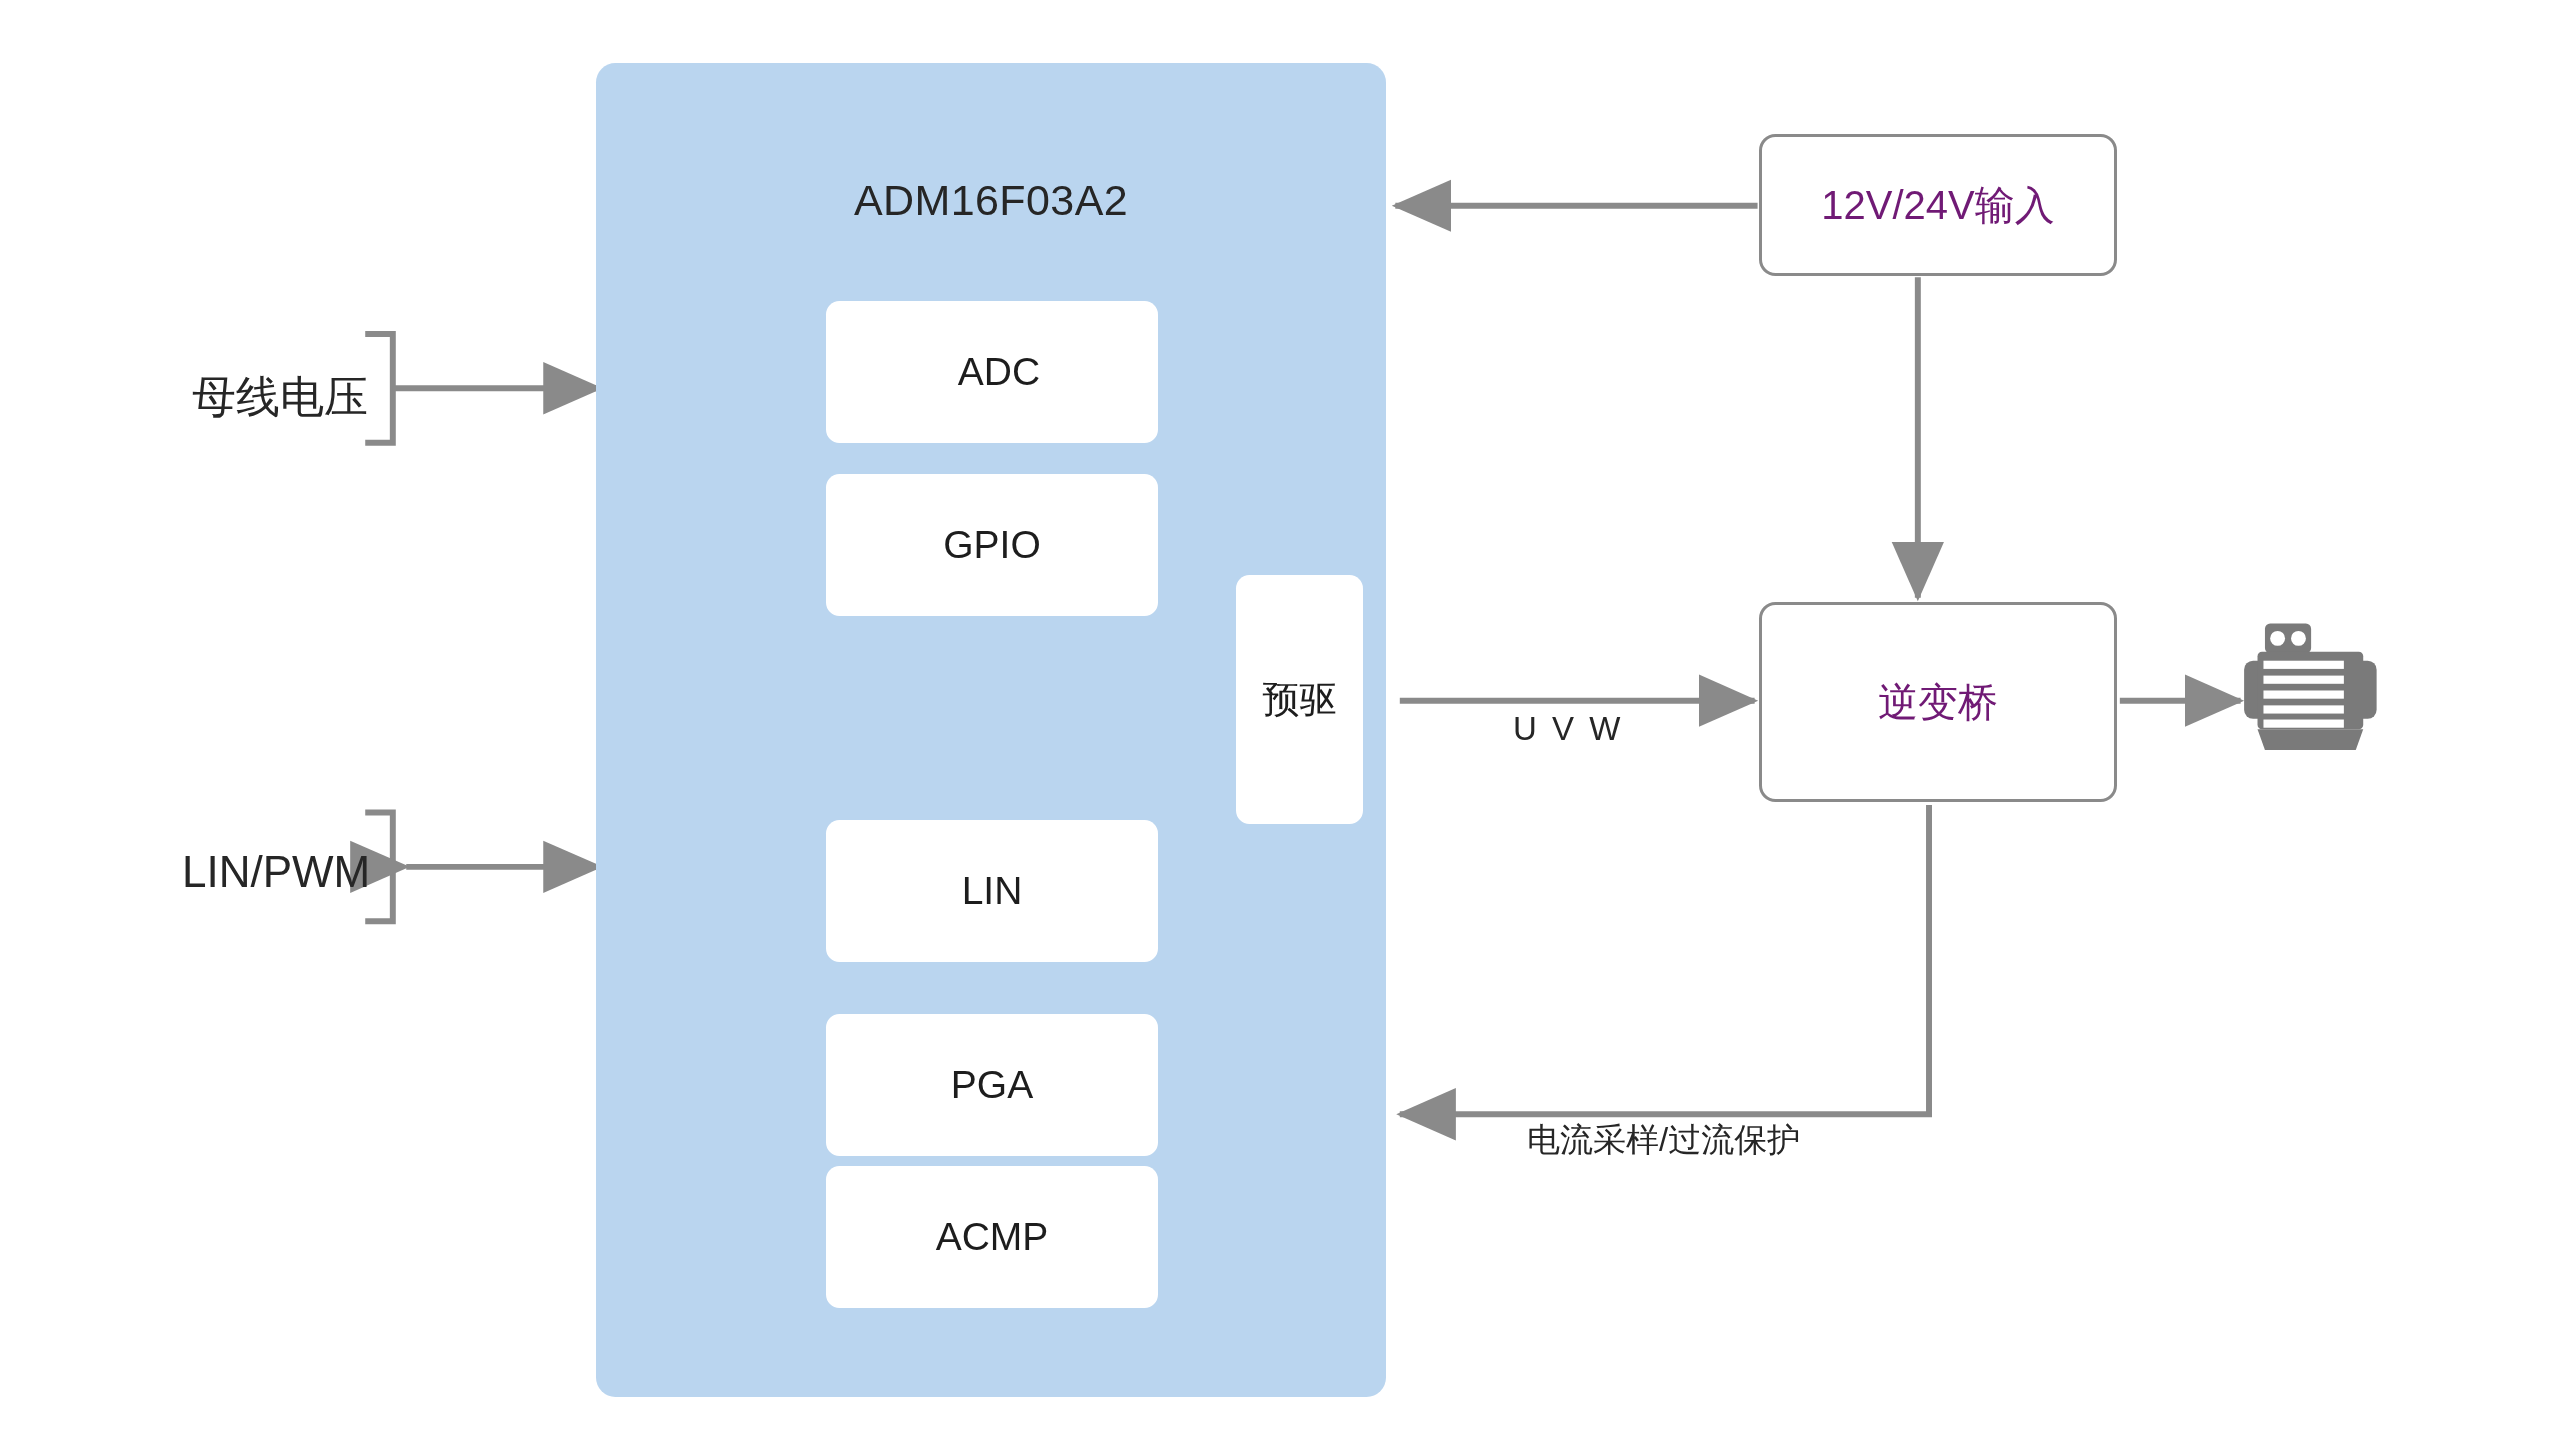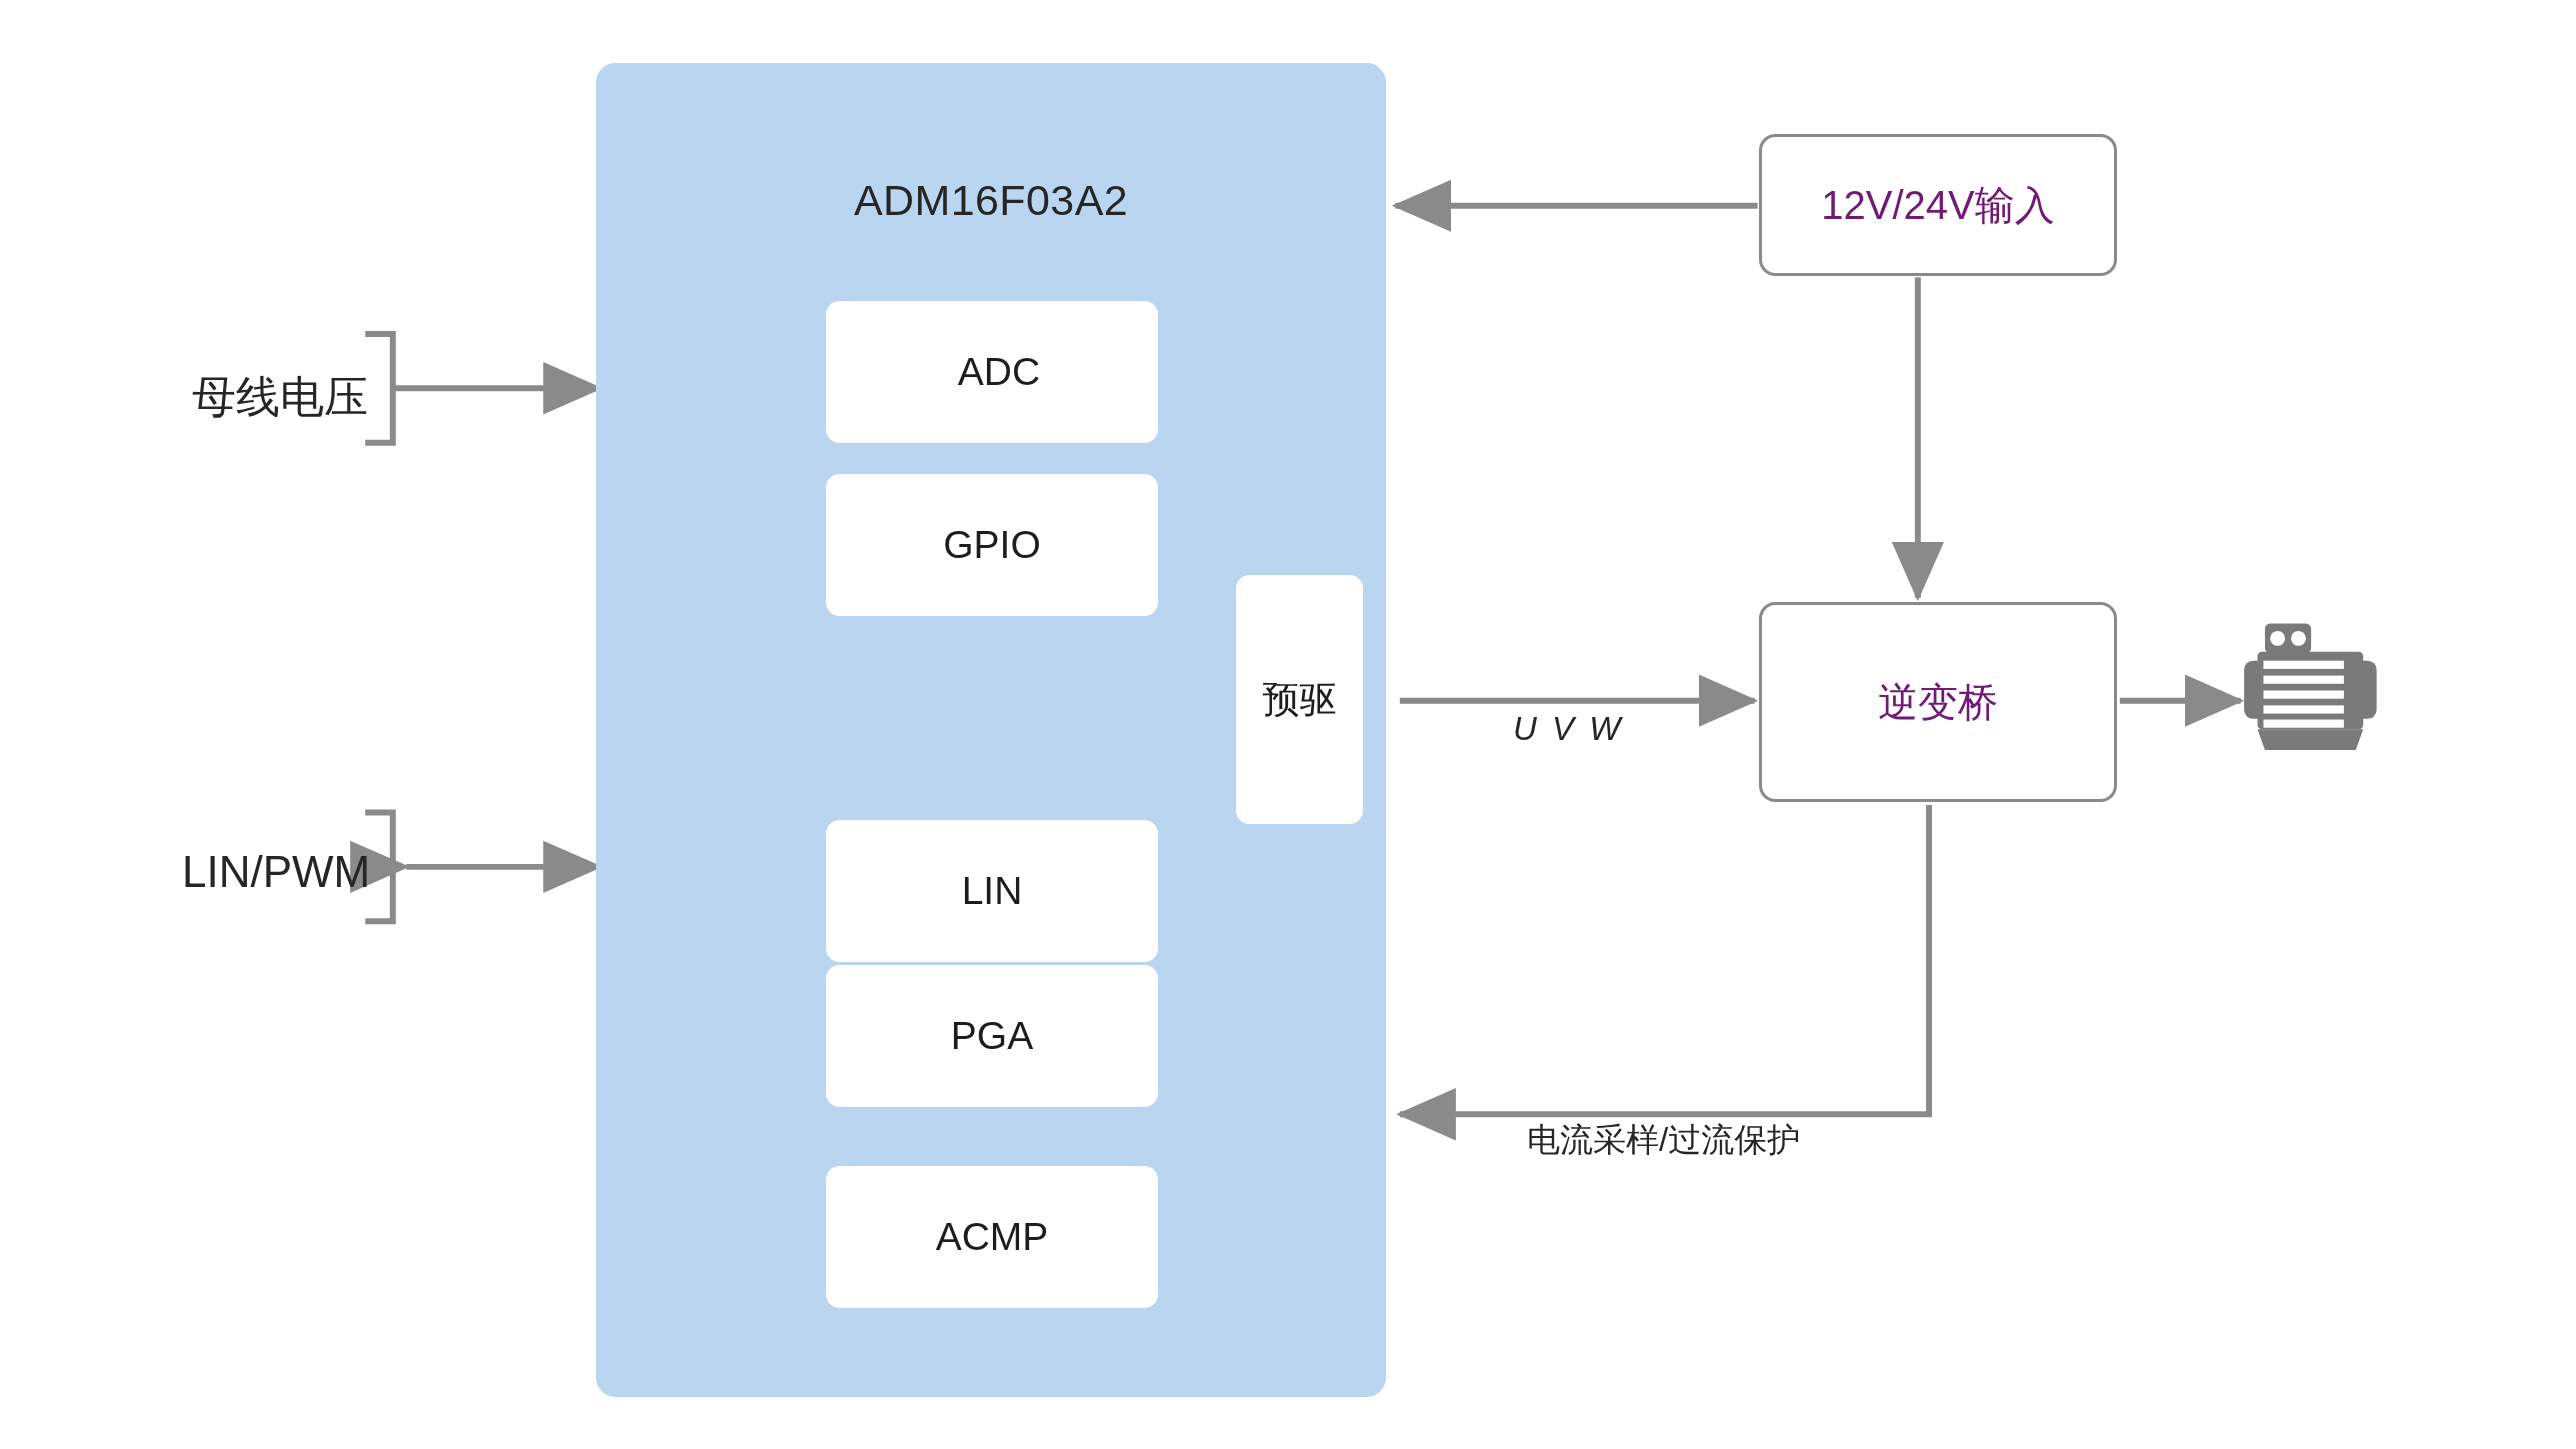--- a/index.html
+++ b/index.html
@@ -63,21 +63,21 @@
     align-items: center;
     justify-content: center;
     font-size: 39px;
     color: #1d1d1d;
     box-sizing: border-box;
   }
   .periph-block.p0 { top: 301px; padding-left: 14px; }
   .periph-block.p1 { top: 474px; }
   .periph-block.p2 { top: 647px; }
   .periph-block.p3 { top: 820px; }
-  .periph-block.p4 { top: 965px; text-align: right; }
+  .periph-block.p4 { top: 1014px; text-align: right; }
   .periph-block.p5 { top: 1166px; }
 
   
   .predriver-block {
     position: absolute;
     left: 1236px;
     top: 575px;
     width: 127px;
     height: 249px;
     background: #ffffff;
@@ -119,21 +119,21 @@
 
   
   .edge-label {
     position: absolute;
     font-size: 44px;
     color: #262626;
     white-space: nowrap;
   }
   .lbl-bus      { left: 192px;  top: 368px;  }
   .lbl-linpwm   { left: 182px;  top: 847px; }
-  .lbl-uvw      { left: 1513px; top: 710px;  font-size: 33px; letter-spacing: 3px; font-style: italic; }
+  .lbl-uvw      { left: 1513px; top: 710px;  font-size: 33px; letter-spacing: 3px; }
   .lbl-feedback { left: 1527px; top: 1118px; font-size: 33px; }
 
   
   .motor-icon {
     position: absolute;
     left: 2244px;
     top: 622px;
     width: 164px;
     height: 134px;
   }

